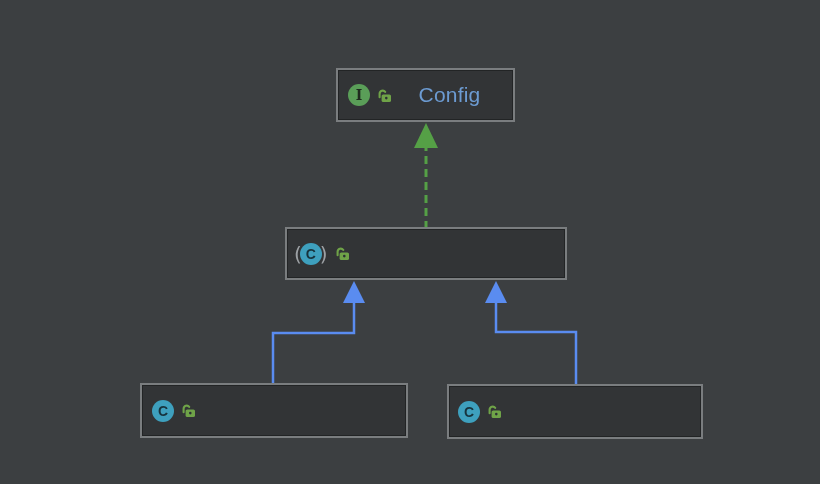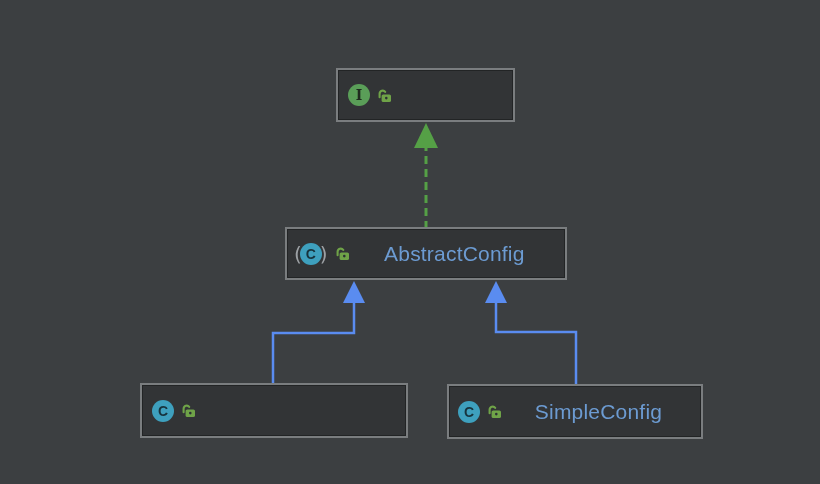--- a/index.html
+++ b/index.html
@@ -112,38 +112,38 @@
     <span class="icon-circle icon-interface">
       <span>I</span>
     </span>
     <span class="lock-icon">
       <svg width="15" height="15" viewBox="0 0 15 15">
         <path d="M2.6,9.2 L2.6,5.6 A3.1,3.1 0 0 1 8.2,3.9" fill="none" stroke="#6FA348" stroke-width="2.1" stroke-linecap="round"></path>
         <rect x="4.6" y="6.4" width="9.4" height="7.6" rx="1.6" fill="#6FA348"></rect>
         <circle cx="9.3" cy="10.1" r="1.3" fill="#2C3134"></circle>
       </svg>
     </span>
+    <span class="node-label">Config</span>
   </div>
 
   <div class="node" id="node-abstract-config">
     <span class="abstract-wrap">
       <span class="paren open">(</span>
       <span class="icon-circle icon-class">
         <span>C</span>
       </span>
       <span class="paren close">)</span>
     </span>
     <span class="lock-icon">
       <svg width="15" height="15" viewBox="0 0 15 15">
         <path d="M2.6,9.2 L2.6,5.6 A3.1,3.1 0 0 1 8.2,3.9" fill="none" stroke="#6FA348" stroke-width="2.1" stroke-linecap="round"></path>
         <rect x="4.6" y="6.4" width="9.4" height="7.6" rx="1.6" fill="#6FA348"></rect>
         <circle cx="9.3" cy="10.1" r="1.3" fill="#2C3134"></circle>
       </svg>
     </span>
-    <span class="node-label">AbstractConfig</span>
   </div>
 
   <div class="node" id="node-default-config">
     <span class="icon-circle icon-class">
       <span>C</span>
     </span>
     <span class="lock-icon">
       <svg width="15" height="15" viewBox="0 0 15 15">
         <path d="M2.6,9.2 L2.6,5.6 A3.1,3.1 0 0 1 8.2,3.9" fill="none" stroke="#6FA348" stroke-width="2.1" stroke-linecap="round"></path>
         <rect x="4.6" y="6.4" width="9.4" height="7.6" rx="1.6" fill="#6FA348"></rect>
@@ -156,16 +156,15 @@
     <span class="icon-circle icon-class">
       <span>C</span>
     </span>
     <span class="lock-icon">
       <svg width="15" height="15" viewBox="0 0 15 15">
         <path d="M2.6,9.2 L2.6,5.6 A3.1,3.1 0 0 1 8.2,3.9" fill="none" stroke="#6FA348" stroke-width="2.1" stroke-linecap="round"></path>
         <rect x="4.6" y="6.4" width="9.4" height="7.6" rx="1.6" fill="#6FA348"></rect>
         <circle cx="9.3" cy="10.1" r="1.3" fill="#2C3134"></circle>
       </svg>
     </span>
-    <span class="node-label">SimpleConfig</span>
   </div>
 
 </div>
 
 </body></html>

